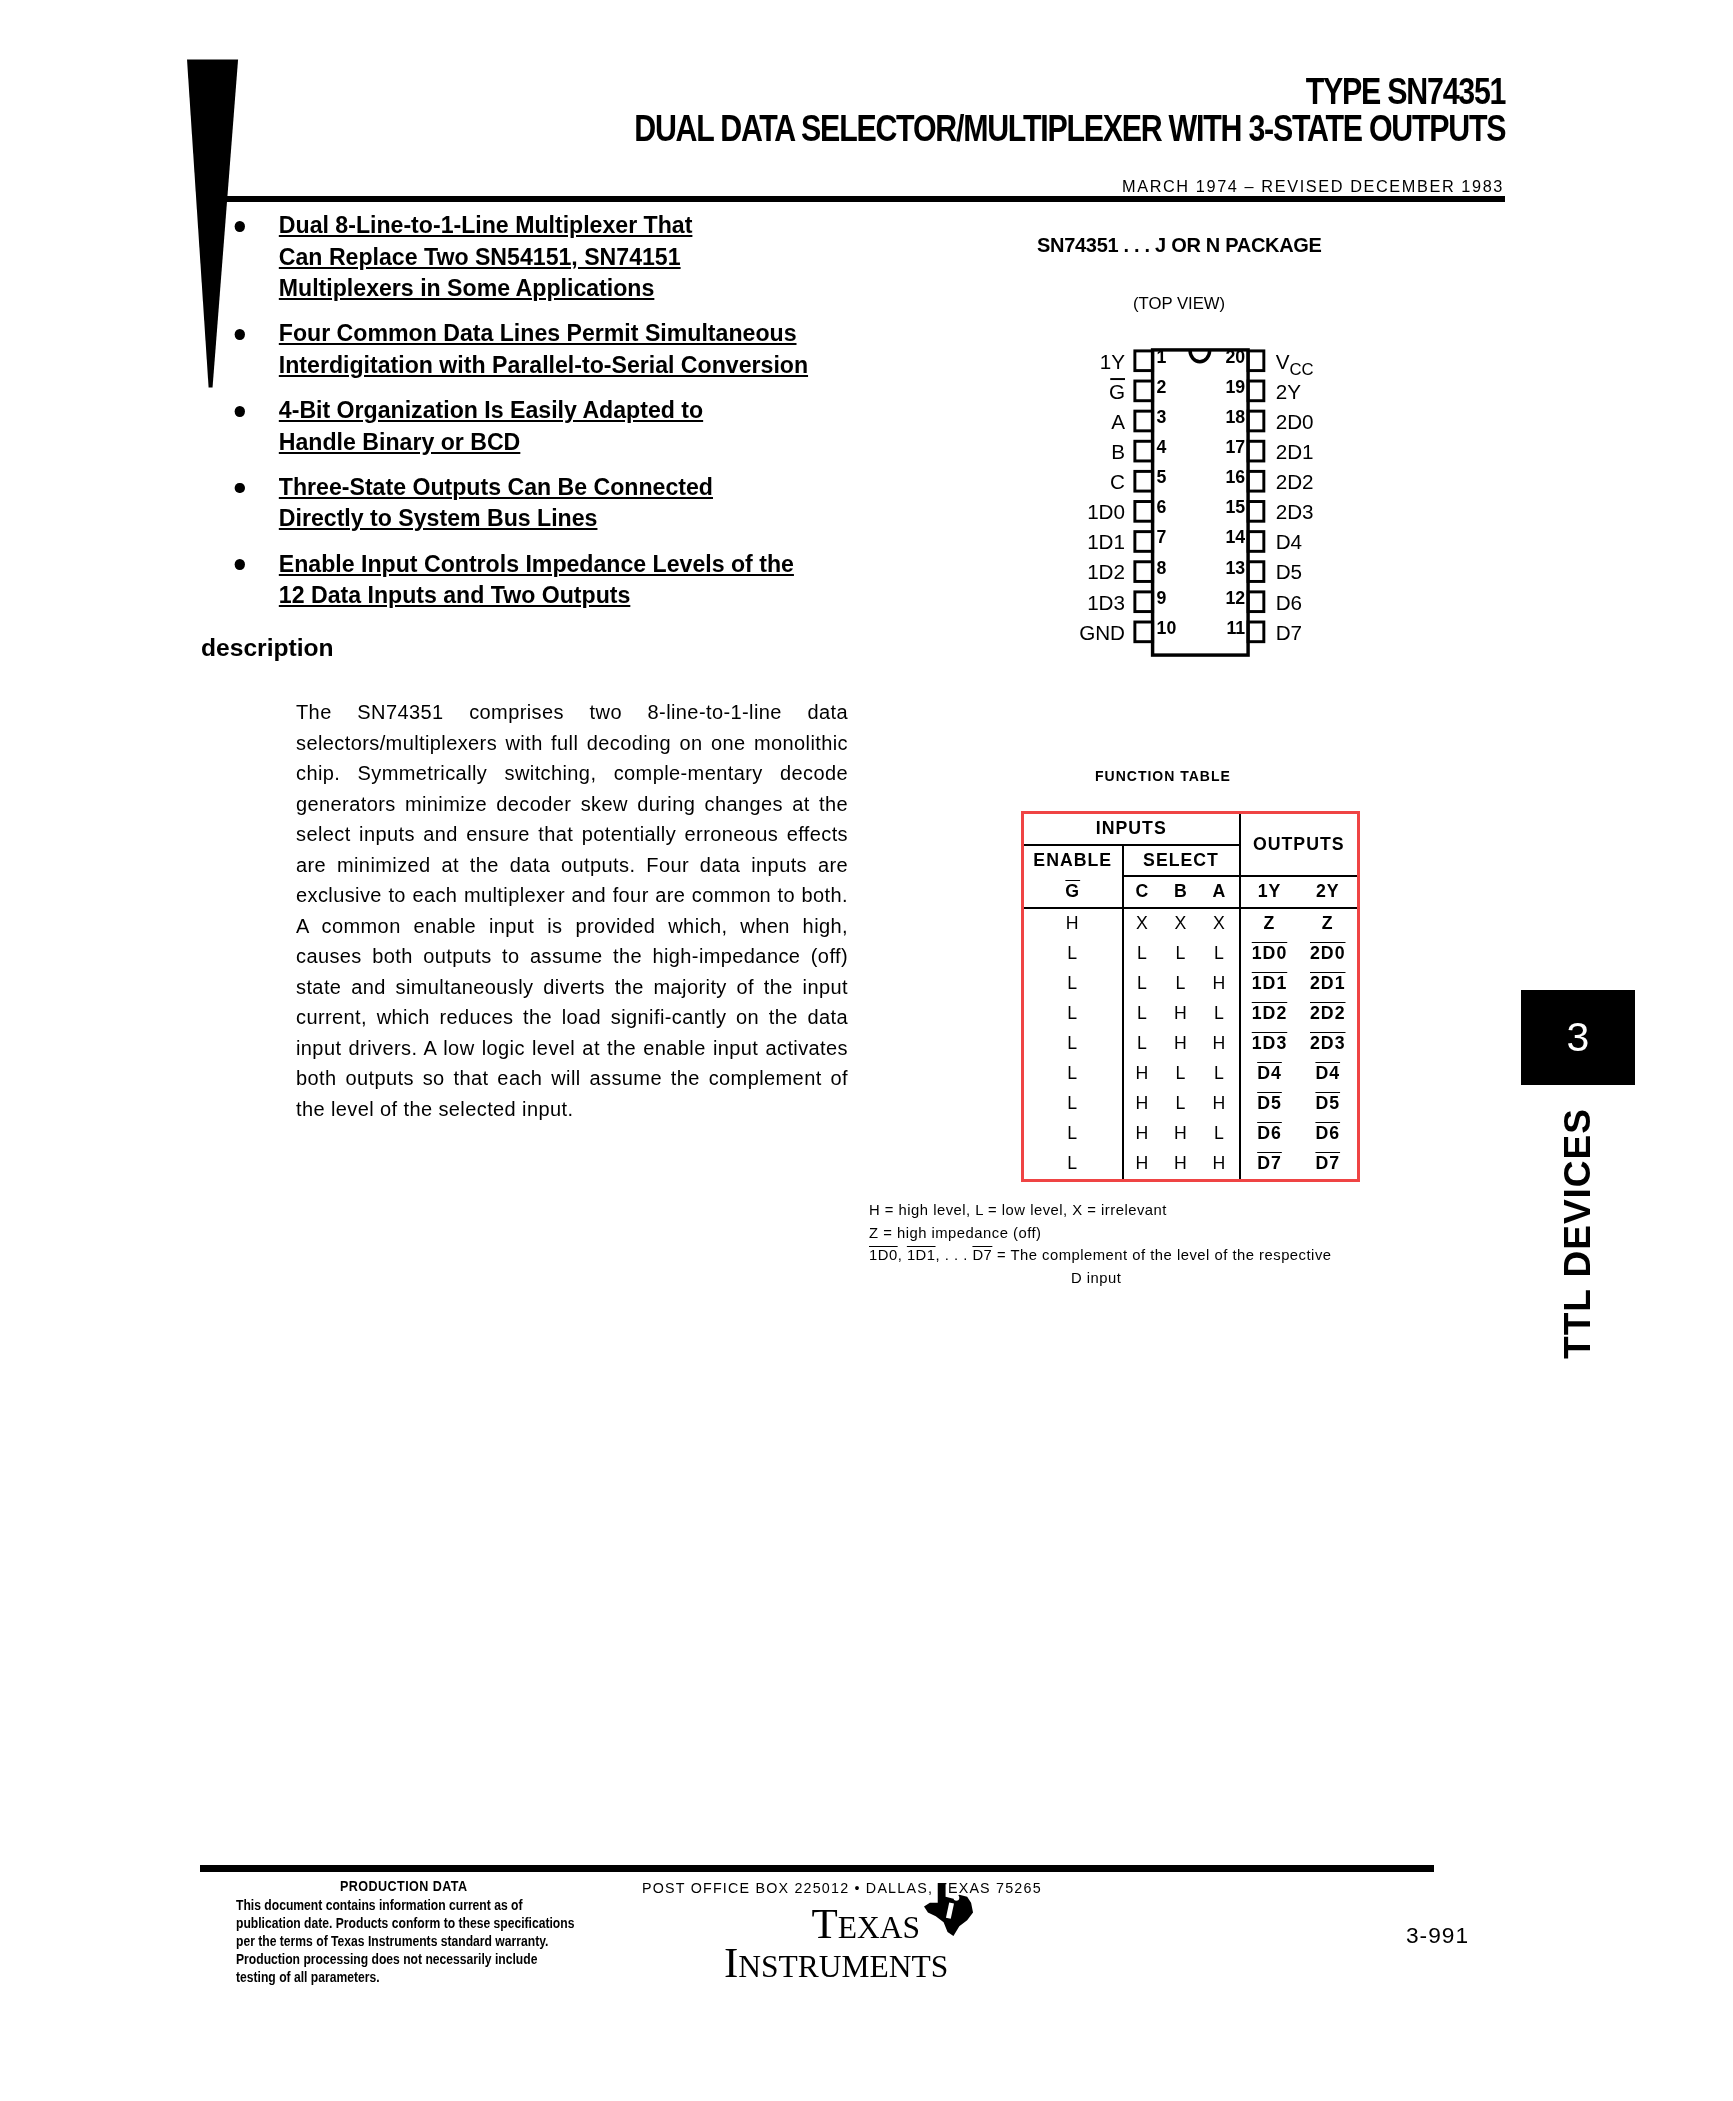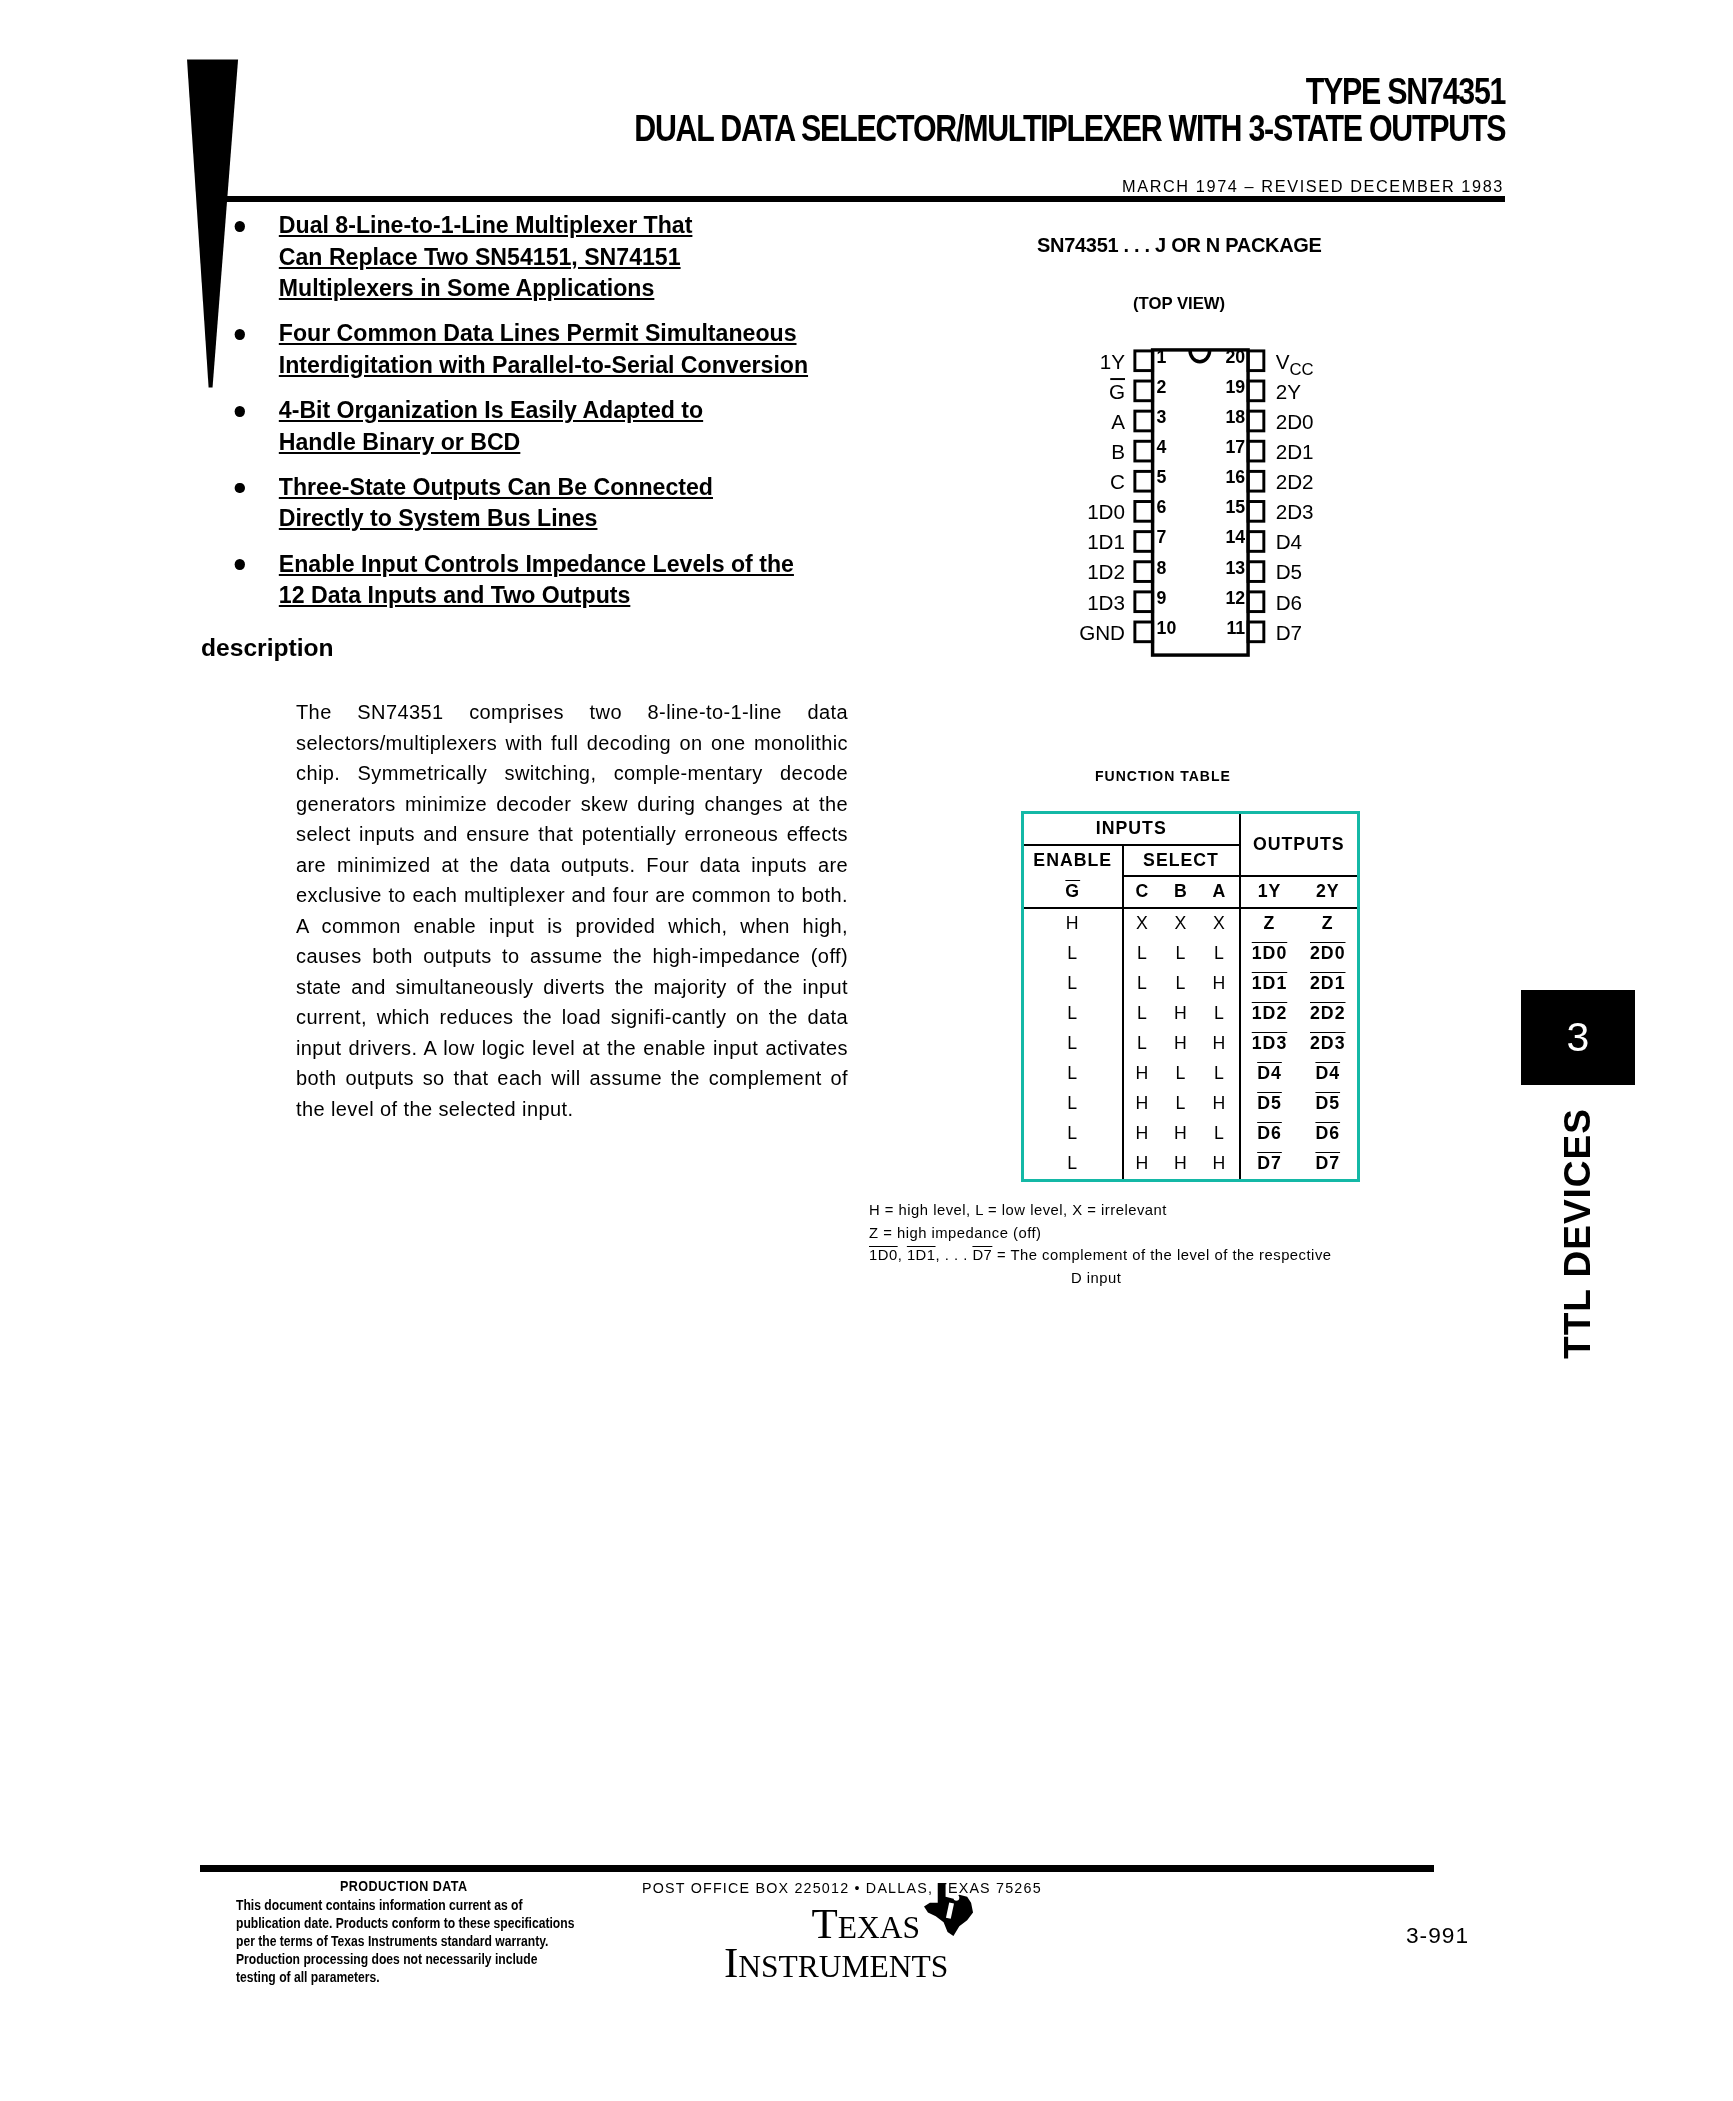--- a/index.html
+++ b/index.html
@@ -9,26 +9,26 @@
   .title-type { right: 229px; top: 71px; font-size: 37px; font-weight: bold; letter-spacing: -1.5px; transform: scaleX(0.82); transform-origin: right center; white-space: nowrap; }
   .title-main { right: 229px; top: 108px; font-size: 37px; font-weight: bold; letter-spacing: -1.5px; transform: scaleX(0.82); transform-origin: right center; white-space: nowrap; }
   .revision { right: 230px; top: 177px; font-size: 16.3px; letter-spacing: 1.6px; white-space: nowrap; }
   .header-rule { left: 227px; top: 196px; width: 1278px; height: 5.9px; background: #000; }
   .features { left: 229px; top: 209px; width: 650px; margin: 0; padding: 0; list-style: none; text-decoration: underline; }
   .feature { position: relative; padding-left: 53px; font-size: 24.6px; font-weight: bold; line-height: 31.5px; margin-bottom: 13.8px; transform: scaleX(0.94); transform-origin: left center; }
   .feature .bullet { position: absolute; left: 5.9px; top: 11.8px; width: 10.8px; height: 10.8px; border-radius: 50%; background: #000; }
   .desc-heading { left: 201px; top: 634px; font-size: 24.6px; font-weight: bold; }
   .desc-body { left: 264px; top: 697px; width: 552px; font-size: 20px; line-height: 30.5px; text-align: justify; letter-spacing: 0.4px; margin-left: 32px; }
   .pkg-title { left: 1037px; top: 234px; font-size: 20px; font-weight: bold; letter-spacing: -0.3px; white-space: nowrap; }
-  .pkg-view { left: 1133px; top: 294px; font-size: 16.7px; font-weight: bold; white-space: nowrap; }
+  .pkg-view { left: 1133px; top: 294px; font-size: 16.7px; font-weight: normal; white-space: nowrap; }
   .dip { left: 1064px; top: 335px; width: 315px; height: 335px; }
   .dip-label { font-family: "Liberation Sans", sans-serif; font-size: 21px; }
   .dip-num { font-family: "Liberation Sans", sans-serif; font-size: 18px; font-weight: bold; }
   .ft-title { left: 1095px; top: 768px; font-size: 14px; font-weight: bold; letter-spacing: 1px; white-space: nowrap; }
-  table.ft { position: absolute; left: 1021px; top: 811px; border-collapse: collapse; border: 3px solid #14b8a6; font-weight: bold; font-size: 17.7px; letter-spacing: 1px; }
+  table.ft { position: absolute; left: 1021px; top: 811px; border-collapse: collapse; border: 3px solid #ef4444; font-weight: bold; font-size: 17.7px; letter-spacing: 1px; }
   table.ft td, table.ft th { padding: 0; text-align: center; height: 29.6px; font-weight: bold; }
   table.ft .b-l { border-left: 2px solid #000; }
   table.ft .b-b { border-bottom: 2px solid #000; }
   table.ft .data td { font-weight: normal; font-size: 17.7px; height: 30px; }
   table.ft .data td.out { font-weight: bold; }
   .ol { text-decoration: overline; }
   .ft-notes { left: 869px; top: 1199px; font-size: 14.8px; line-height: 22.7px; letter-spacing: 0.5px; white-space: nowrap; }
   .ft-notes .indent { padding-left: 202px; }
   .section-tab { left: 1521px; top: 990px; width: 114px; height: 95px; background: #000; color: #fff; font-size: 41px; display: flex; align-items: center; justify-content: center; }
   .section-label { left: 1450px; top: 1212px; width: 256px; height: 43px; font-size: 37px; font-weight: bold; transform: rotate(-90deg); transform-origin: center center; text-align: center; white-space: nowrap; letter-spacing: 1px; }

